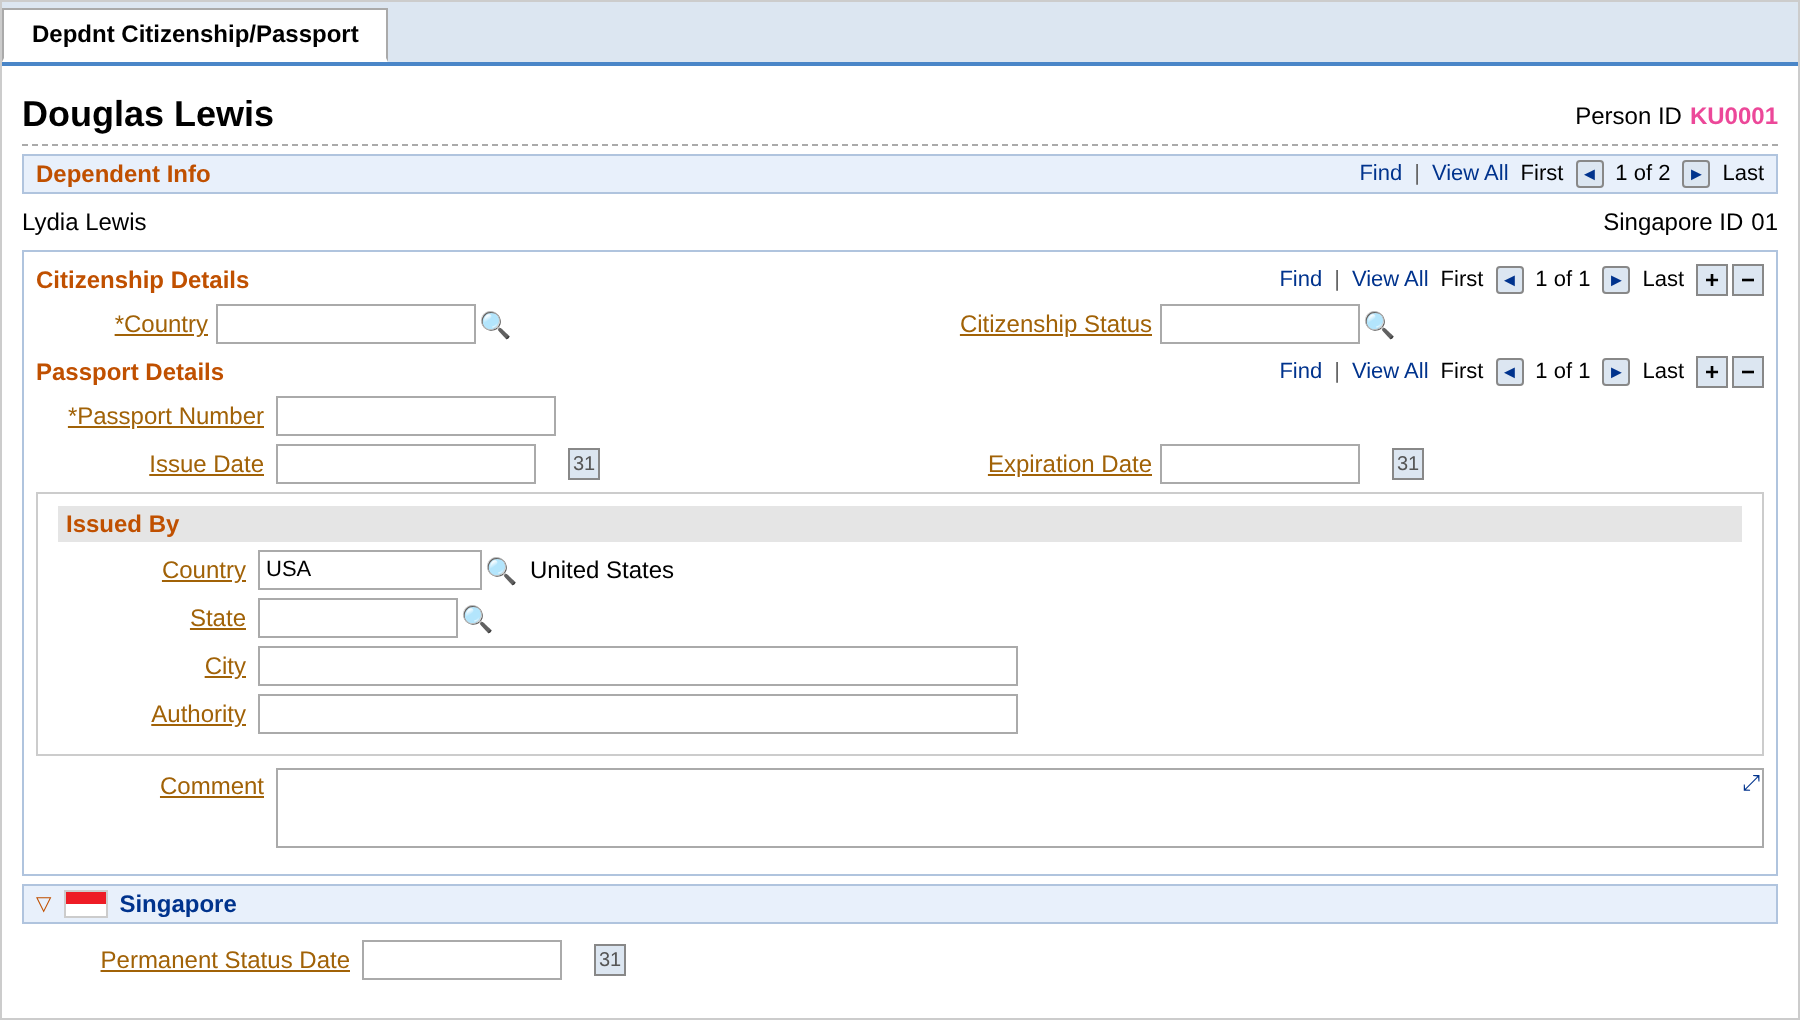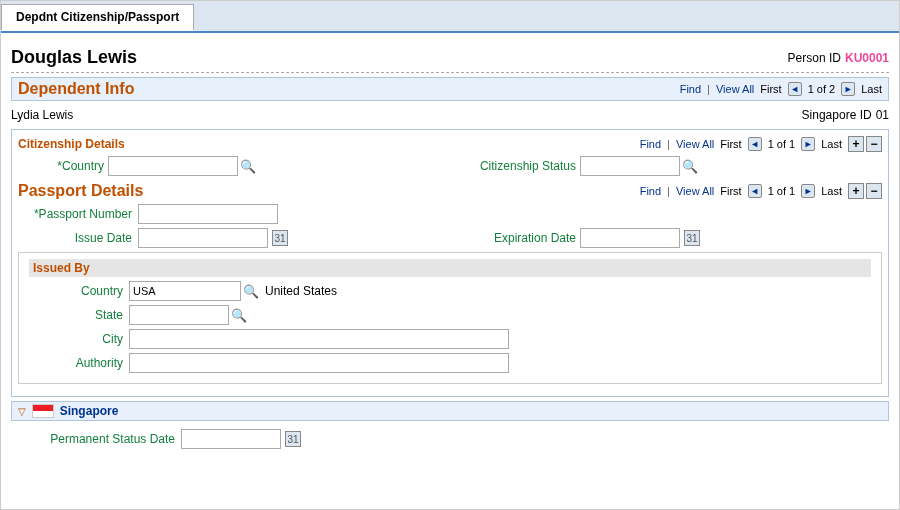--- a/index.html
+++ b/index.html
@@ -64,21 +64,21 @@
       align-items: center;
       justify-content: space-between;
       background: #e8f0fb;
       border: 1px solid #b0c4de;
       padding: 2px 6px;
       margin-bottom: 4px;
     }
     .section-bar-title {
       color: #c05000;
       font-weight: bold;
-      font-size: 16px;
+      font-size: 12px;
     }
     .section-bar-controls {
       display: flex;
       align-items: center;
       gap: 6px;
       font-size: 11px;
     }
     .find-link, .viewall-link {
       color: #00338d;
       cursor: pointer;
@@ -111,21 +111,22 @@
     .dep-id-value { }
     .form-row {
       display: flex;
       align-items: center;
       margin-bottom: 4px;
     }
     .form-label {
       text-align: right;
       min-width: 110px;
       padding-right: 6px;
-      color: #15803d;
+      color: #a16207;
+      text-decoration: underline;
     }
     .form-input {
       border: 1px solid #aaa;
       height: 20px;
       font-size: 11px;
       padding: 1px 3px;
       background: #fff;
     }
     .search-icon {
       display: inline-flex;
@@ -138,21 +139,21 @@
       color: #00338d;
       font-size: 13px;
     }
     .cal-icon {
       display: inline-flex;
       align-items: center;
       justify-content: center;
       width: 16px;
       height: 16px;
       cursor: pointer;
-      margin-left: 4px;
+      margin-left: 16px;
       color: #555;
       font-size: 11px;
     }
 
     
     .issued-by-box {
       border: 1px solid #ccc;
       padding: 6px 10px;
       margin: 4px 0 6px 0;
     }
@@ -301,21 +302,21 @@
           <span class="search-icon">🔍</span>
         </div>
         <div class="col-right">
           <span class="form-label" style="min-width:130px; text-align:right; padding-right:4px;">Citizenship Status</span>
           <input class="form-input" style="width: 100px;" type="text" value="">
           <span class="search-icon">🔍</span>
         </div>
       </div>
 
       <div style="display:flex; align-items:center; justify-content:space-between; margin-top:6px; margin-bottom:4px;">
-        <span style="color:#c05000; font-weight:bold; font-size:16px;">Passport Details</span>
+        <span style="color:#c05000; font-weight:bold; font-size:12px;">Passport Details</span>
         <div style="display:flex; align-items:center; gap:6px; font-size:11px;">
           <a class="find-link">Find</a>
           <span class="separator">|</span>
           <a class="viewall-link">View All</a>
           <span class="nav-text">First</span>
           <span class="nav-btn">◄</span>
           <span class="nav-text">1 of 1</span>
           <span class="nav-btn">►</span>
           <span class="nav-text">Last</span>
           <div class="plus-minus">
@@ -363,20 +364,27 @@
           <span class="form-label" style="min-width:100px;">City</span>
           <input class="form-input" style="width: 380px;" type="text" value="">
         </div>
 
         <div class="form-row">
           <span class="form-label" style="min-width:100px;">Authority</span>
           <input class="form-input" style="width: 380px;" type="text" value="">
         </div>
       </div>
 
+      <div class="form-row" style="align-items:flex-start;">
+        <span class="form-label" style="min-width:120px; padding-top:2px;">Comment</span>
+        <div style="flex:1; position:relative;">
+          <textarea class="comment-area" style=""></textarea>
+          <span class="comment-expand" style="position:absolute; top:2px; right:2px; font-size:11px;">⤢</span>
+        </div>
+      </div>
 
     </div>
 
     <div class="singapore-bar">
       <span class="collapse-arrow">▽</span>
 
       <span style="display:inline-block; width:22px; height:14px; position:relative; border:1px solid #ccc; overflow:hidden; vertical-align:middle;">
         <span style="display:block; width:100%; height:50%; background:#ee1c25;"></span>
         <span style="display:block; width:100%; height:50%; background:#fff;"></span>
       </span>

